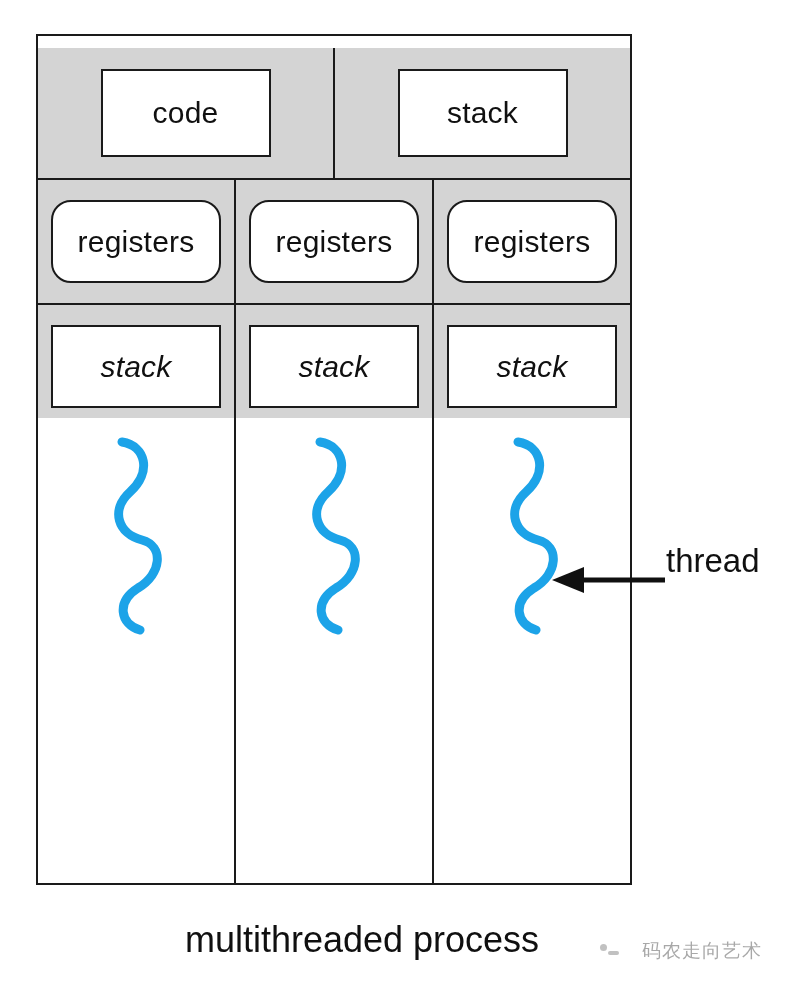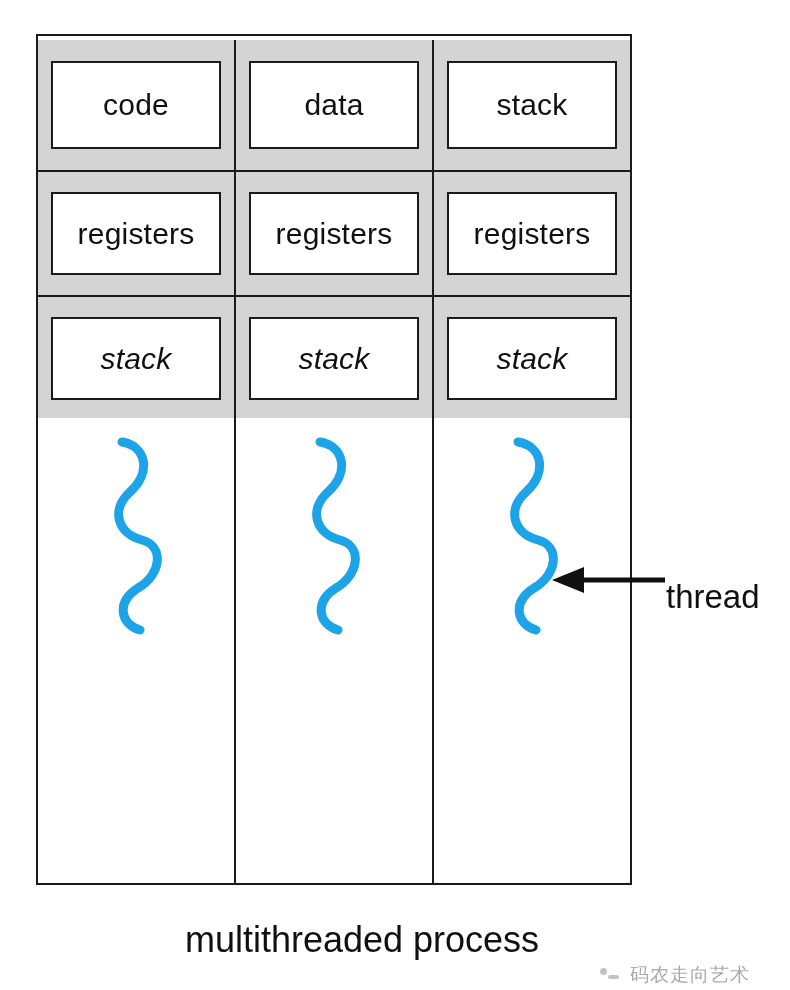--- a/index.html
+++ b/index.html
@@ -32,21 +32,21 @@
     height: 851px;
     border: 2px solid #1a1a1a;
     box-sizing: border-box;
     background: #ffffff;
   }
 
   
   .resource-band {
     position: absolute;
     left: 0;
-    top: 4px;
+    top: 12px;
     width: 100%;
     height: 382px;
     background: #d4d4d4;
     box-sizing: border-box;
   }
 
   .band-row {
     position: absolute;
     left: 0;
     width: 100%;
@@ -74,21 +74,21 @@
     box-sizing: border-box;
     display: flex;
     align-items: center;
     justify-content: center;
     font-size: 30px;
     color: #101010;
     line-height: 1;
     letter-spacing: 0.2px;
   }
   .row-top .res-box    { width: 170px; height: 88px; }
-  .row-middle .res-box { width: 170px; height: 83px; }
+  .row-middle .res-box { width: 170px; height: 83px; border-radius: 20px; }
   .row-bottom .res-box { width: 170px; height: 83px; font-style: italic; }
 
   
   .thread-area {
     position: absolute;
     left: 0;
     top: 382px;
     width: 100%;
     height: 465px;
     display: flex;
@@ -113,21 +113,21 @@
   .pointer {
     position: absolute;
     left: 550px;
     top: 565px;
     width: 115px;
     height: 30px;
   }
   .label-thread {
     position: absolute;
     left: 666px;
-    top: 580px;
+    top: 544px;
     font-size: 33px;
     color: #101010;
     line-height: 1;
     white-space: nowrap;
   }
 
   
   .caption {
     position: absolute;
     left: 0;
@@ -137,24 +137,24 @@
     font-size: 36px;
     color: #101010;
     line-height: 1;
     margin-left: 12px;
   }
 
   
   .watermark {
     position: absolute;
     left: 596px;
-    top: 962px;
+    top: 938px;
     display: flex;
     align-items: center;
-    gap: 8px;
+    gap: 20px;
     opacity: 0.52;
   }
   .watermark .wm-logo {
     width: 26px;
     height: 26px;
     border-radius: 50%;
     background: #ffffff;
     position: relative;
     overflow: hidden;
   }
@@ -192,23 +192,20 @@
 
   <div class="process-frame">
 
     <div class="resource-band">
 
       <div class="band-row row-top">
         <div class="band-cell">
           <div class="res-box">code</div>
         </div>
         <div class="band-cell">
-          <div class="res-box">data</div>
-        </div>
-        <div class="band-cell">
           <div class="res-box">stack</div>
         </div>
       </div>
 
       <div class="band-row row-middle">
         <div class="band-cell">
           <div class="res-box">registers</div>
         </div>
         <div class="band-cell">
           <div class="res-box">registers</div>

